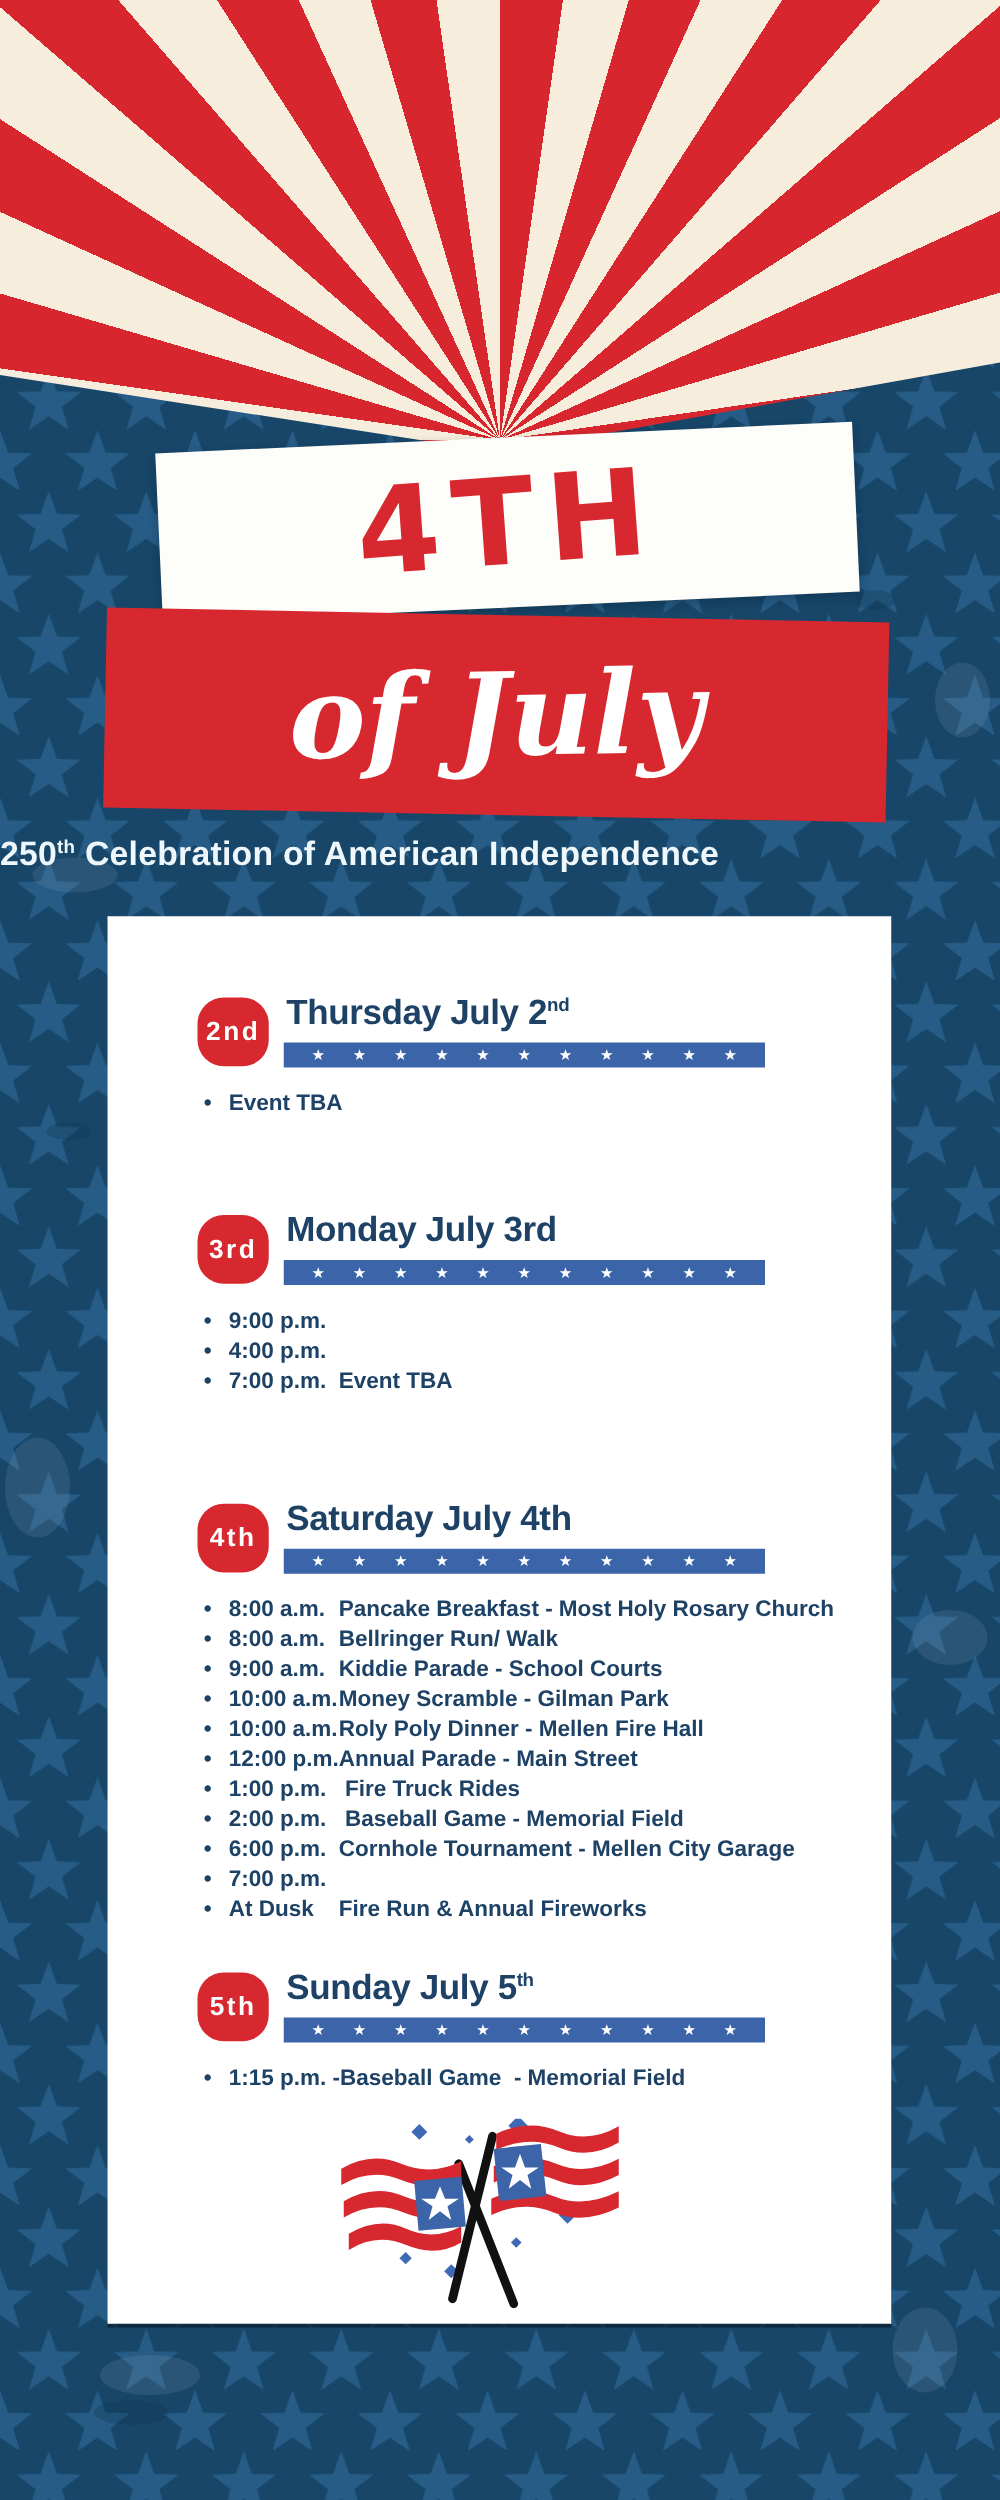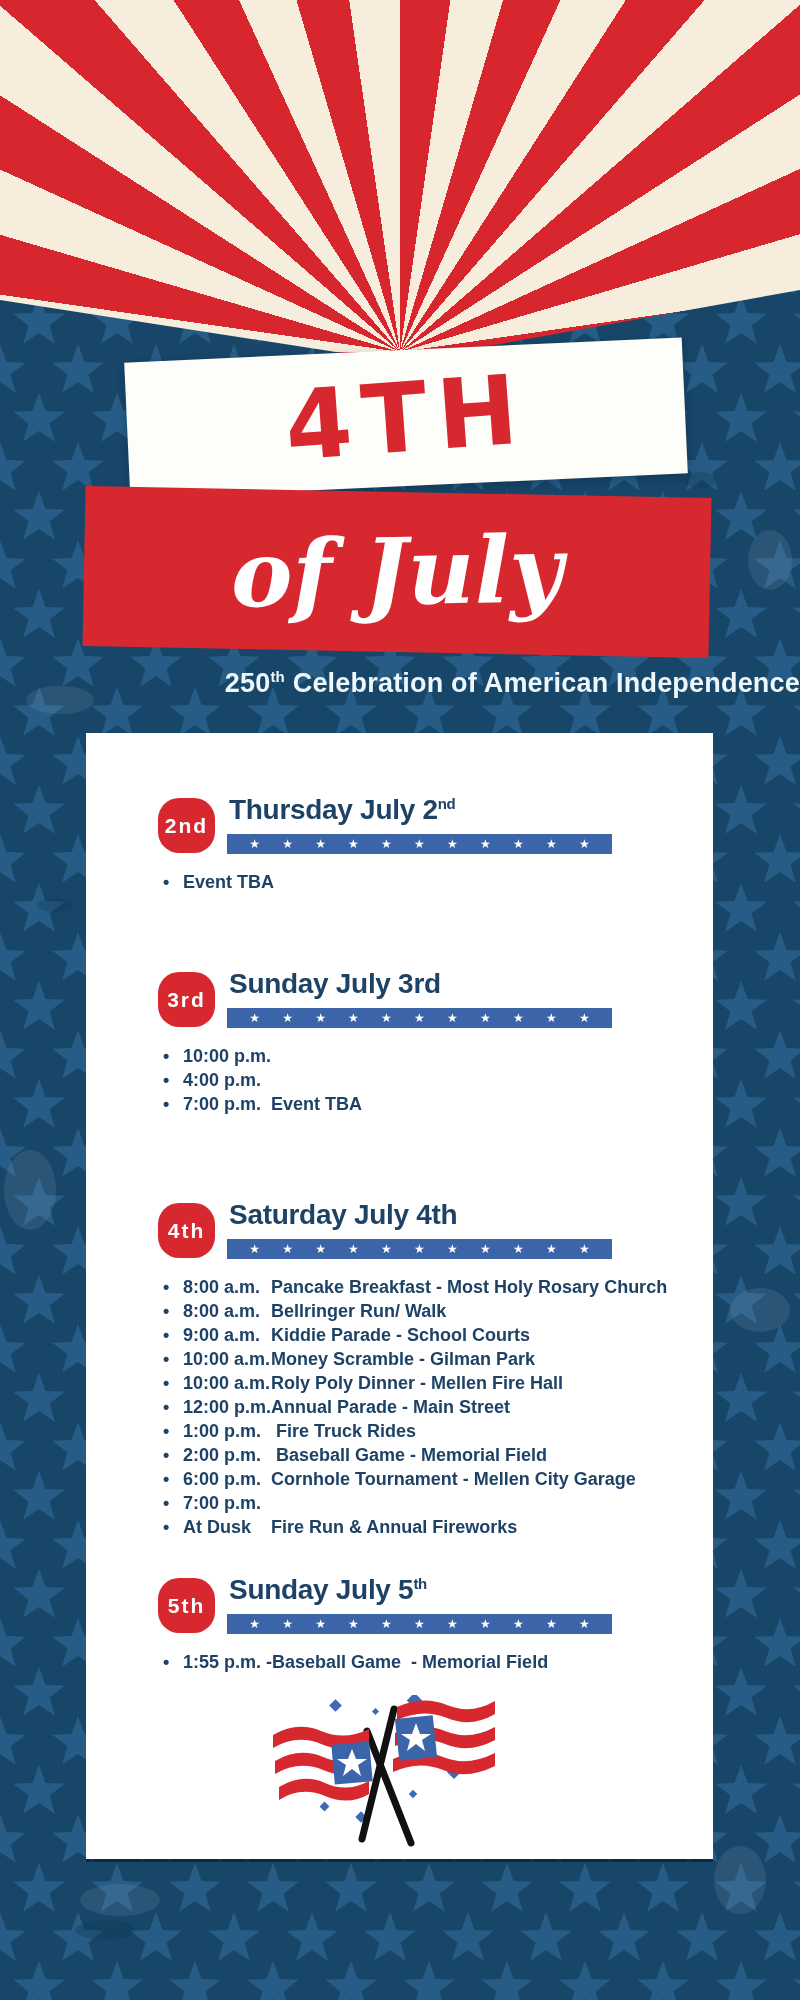--- a/index.html
+++ b/index.html
@@ -29,21 +29,21 @@
     position:absolute;left:84px;top:492px;width:626px;height:160px;
     background:#d7282f;transform:rotate(1.1deg);
     display:flex;align-items:center;justify-content:center;
   }
   .script{
     font-family:"DejaVu Serif",serif;font-style:italic;font-weight:bold;
     font-size:92px;color:#ffffff;line-height:1;transform:rotate(-2deg);
     white-space:nowrap;
   }
   .subtitle{
-    position:absolute;left:0;top:668px;width:800px;text-align:right;
+    position:absolute;left:0;top:668px;width:800px;text-align:left;
     color:#eef7fc;font-weight:bold;font-size:27px;letter-spacing:0.2px;
   }
   .subtitle sup{font-size:15px;}
   .card{
     position:absolute;left:86px;top:733px;width:627px;height:1126px;
     background:#ffffff;box-shadow:0 3px 0 rgba(8,18,28,.55);
   }
   .section{position:absolute;left:72px;width:545px;height:160px;}
   .sec0{top:65px}.sec1{top:239px}.sec2{top:470px}.sec3{top:845px}
   .badge{
@@ -134,36 +134,36 @@
           <span>★</span>
           <span>★</span>
         </div>
     <ul class="events">
   <li><span class="dot">•</span><span class="etime" style="min-width: 0px;">Event TBA</span><span class="edesc"></span></li>
 </ul>
   </div>
 
   <div class="section sec1">
     <div class="badge">3rd</div>
-    <h2 class="day-title"><span class="tmain">Sunday July 3rd</span><sup class="tsup"></sup></h2>
-    <div class="starbar">
-          <span>★</span>
-          <span>★</span>
-          <span>★</span>
-          <span>★</span>
-          <span>★</span>
-          <span>★</span>
-          <span>★</span>
-          <span>★</span>
-          <span>★</span>
-          <span>★</span>
-          <span>★</span>
-        </div>
-    <ul class="events">
-  <li><span class="dot">•</span><span class="etime">10:00 p.m.</span></li>
+    <h2 class="day-title"><span class="tmain">Monday July 3rd</span><sup class="tsup"></sup></h2>
+    <div class="starbar">
+          <span>★</span>
+          <span>★</span>
+          <span>★</span>
+          <span>★</span>
+          <span>★</span>
+          <span>★</span>
+          <span>★</span>
+          <span>★</span>
+          <span>★</span>
+          <span>★</span>
+          <span>★</span>
+        </div>
+    <ul class="events">
+  <li><span class="dot">•</span><span class="etime">9:00 p.m.</span></li>
 
   <li><span class="dot">•</span><span class="etime">4:00 p.m.</span></li>
 
   <li><span class="dot">•</span><span class="etime">7:00 p.m.</span><span class="edesc">Event TBA</span></li>
 </ul>
   </div>
 
   <div class="section sec2">
     <div class="badge">4th</div>
     <h2 class="day-title"><span class="tmain">Saturday July 4th</span><sup class="tsup"></sup></h2>
@@ -215,21 +215,21 @@
           <span>★</span>
           <span>★</span>
           <span>★</span>
           <span>★</span>
           <span>★</span>
           <span>★</span>
           <span>★</span>
           <span>★</span>
         </div>
     <ul class="events">
-  <li><span class="dot">•</span><span class="etime">1:55 p.m. -</span><span class="edesc">Baseball Game  - Memorial Field</span></li>
+  <li><span class="dot">•</span><span class="etime">1:15 p.m. -</span><span class="edesc">Baseball Game  - Memorial Field</span></li>
 </ul>
   </div>
 <svg class="flags" viewBox="0 0 250 152">
 
       <g fill="#3f69b5">
         <rect x="70" y="6" width="9" height="9" transform="rotate(45 74.5 10.5)"></rect>
         <rect x="148" y="0" width="11" height="11" transform="rotate(45 153.5 5.5)"></rect>
         <rect x="188" y="72" width="10" height="10" transform="rotate(45 193 77)"></rect>
         <rect x="60" y="108" width="7" height="7" transform="rotate(45 63.5 111.5)"></rect>
         <rect x="96" y="118" width="8" height="8" transform="rotate(45 100 122)"></rect>

